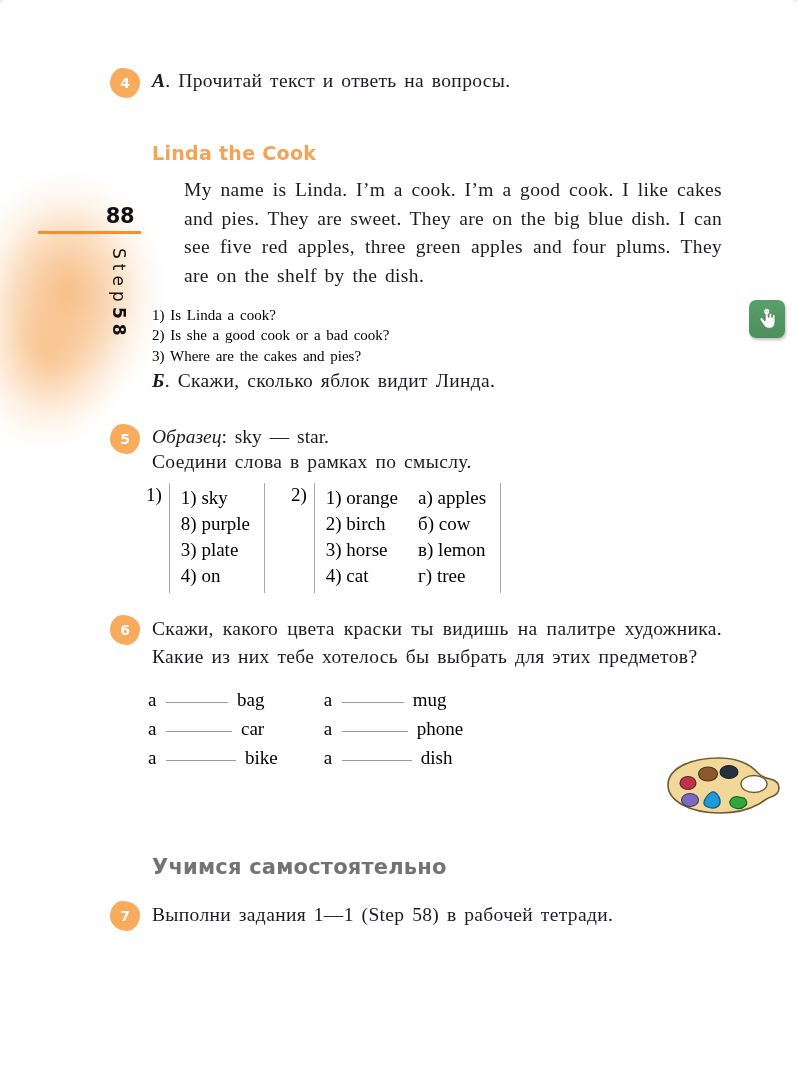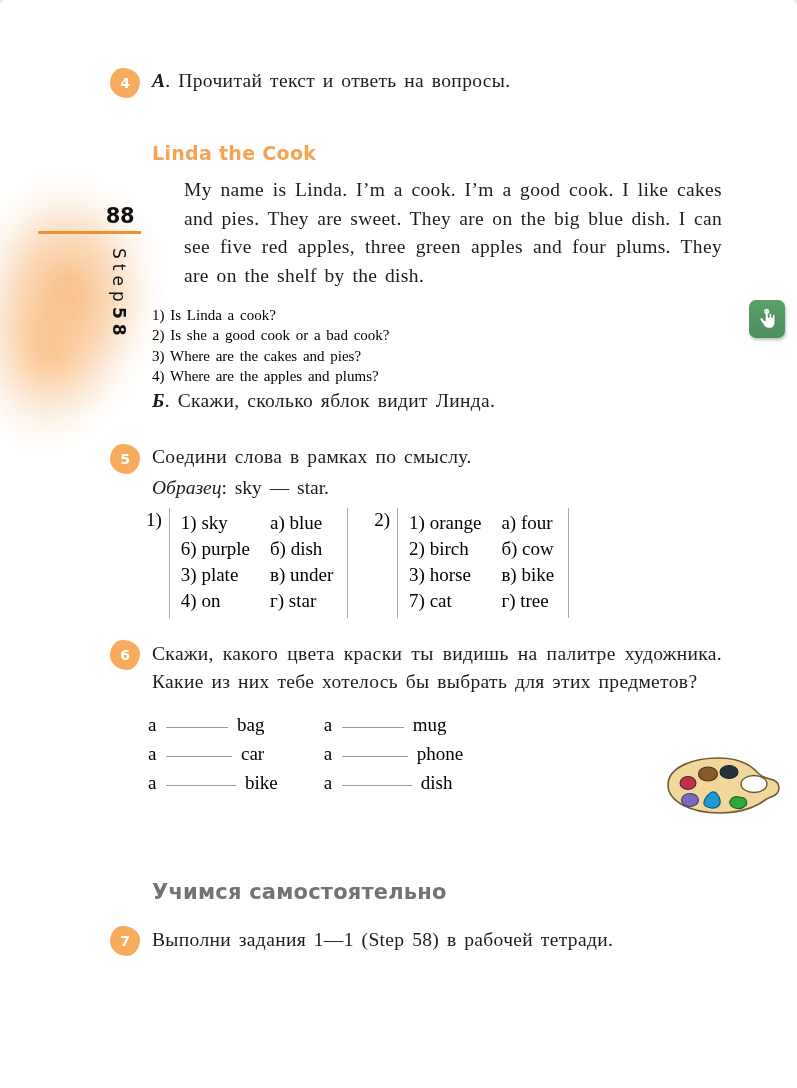--- a/index.html
+++ b/index.html
@@ -269,72 +269,65 @@
         </div>
 
         <div class="heading-orange" style="margin-bottom:12px;margin-top:48px;">Linda the Cook</div>
 
         <div class="t just wide" style="line-height:1.48;margin-left:32px;">My name is Linda. I’m a cook. I’m a good cook. I like cakes and pies. They are sweet. They are on the big blue dish. I can see five red apples, three green apples and four plums. They are on the shelf by the dish.</div>
 
         <ul class="qlist" style="margin-top:14px;">
           <li>1) Is Linda a cook?</li>
           <li>2) Is she a good cook or a bad cook?</li>
           <li>3) Where are the cakes and pies?</li>
-          <li>4) Where are the apples and plums?</li>
         </ul>
 
         <div class="t wide" style="margin-top:2px;">
           <span class="it">Б</span><span>. Скажи, сколько яблок видит Линда.</span>
         </div>
       </div>
     </div>
 
     <div class="ex" style="margin-top:30px;">
       <div class="badge">5</div>
       <div class="ex-body">
-        <div class="t wide">Соедини слова в рамках по смыслу.</div>
         <div class="t" style="margin-top:5px; word-spacing:3px;">
           <span class="it-plain">Образец</span><span>: sky — star.</span>
         </div>
+        <div class="t wide">Соедини слова в рамках по смыслу.</div>
       </div>
 
       <div class="match-row">
         <div class="match-group">
           <div class="match-num">1)</div>
           <div class="match-box">
             <div class="match-col">
               <div>1) sky</div>
-              <div>6) purple</div>
+              <div>8) purple</div>
               <div>3) plate</div>
               <div>4) on</div>
-            </div>
-            <div class="match-col">
-              <div>а) blue</div>
-              <div>б) dish</div>
-              <div>в) under</div>
-              <div>г) star</div>
             </div>
           </div>
         </div>
 
         <div class="gap"></div>
 
         <div class="match-group">
           <div class="match-num">2)</div>
           <div class="match-box">
             <div class="match-col">
               <div>1) orange</div>
               <div>2) birch</div>
               <div>3) horse</div>
-              <div>7) cat</div>
+              <div>4) cat</div>
             </div>
             <div class="match-col">
-              <div>а) four</div>
+              <div>а) apples</div>
               <div>б) cow</div>
-              <div>в) bike</div>
+              <div>в) lemon</div>
               <div>г) tree</div>
             </div>
           </div>
         </div>
       </div>
     </div>
 
     <div class="ex" style="margin-top:22px;">
       <div class="badge">6</div>
       <div class="ex-body">

